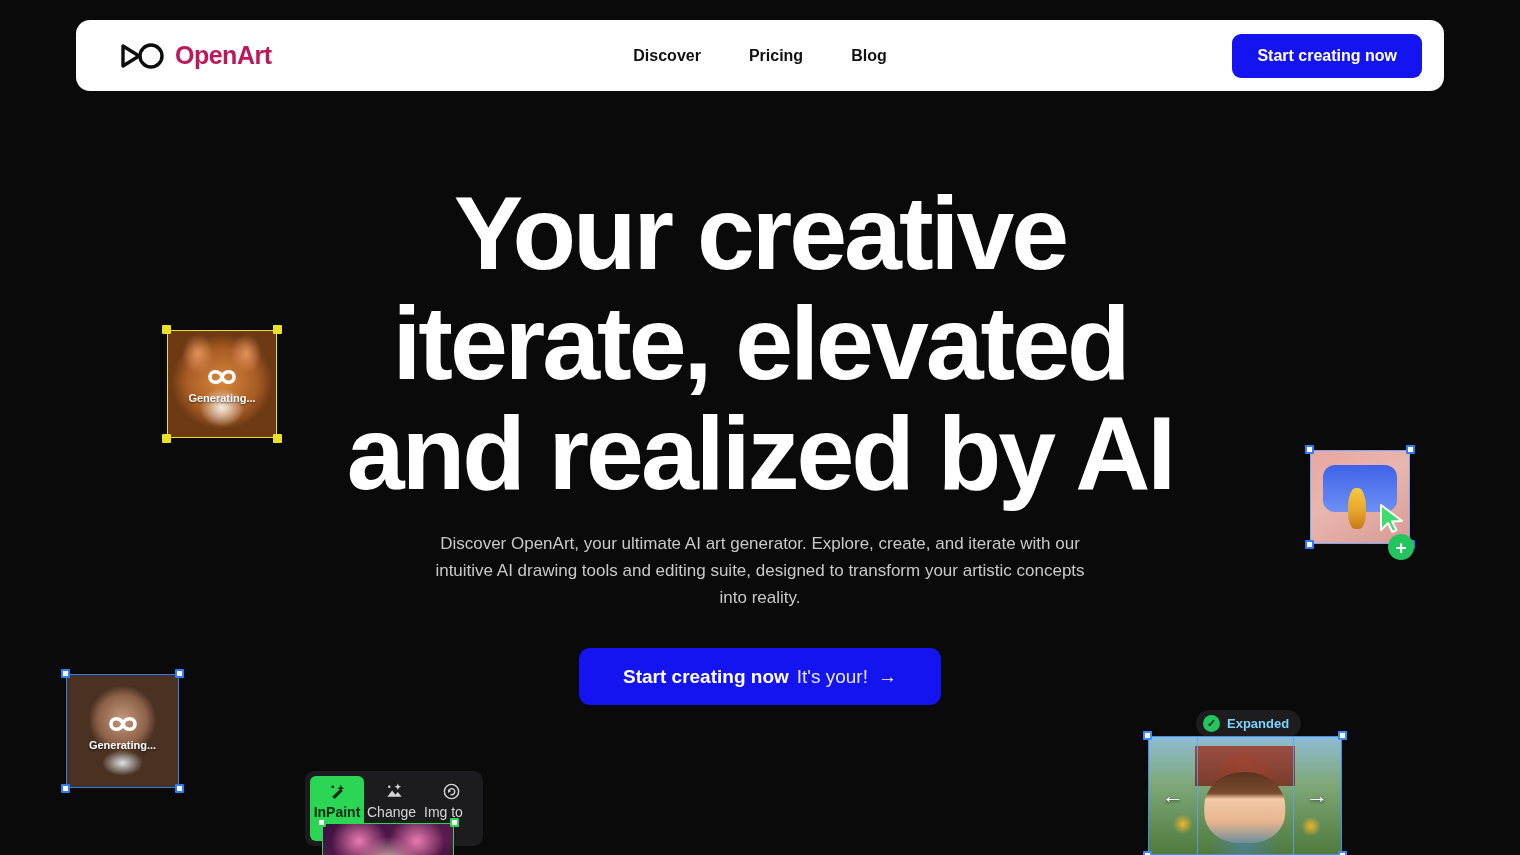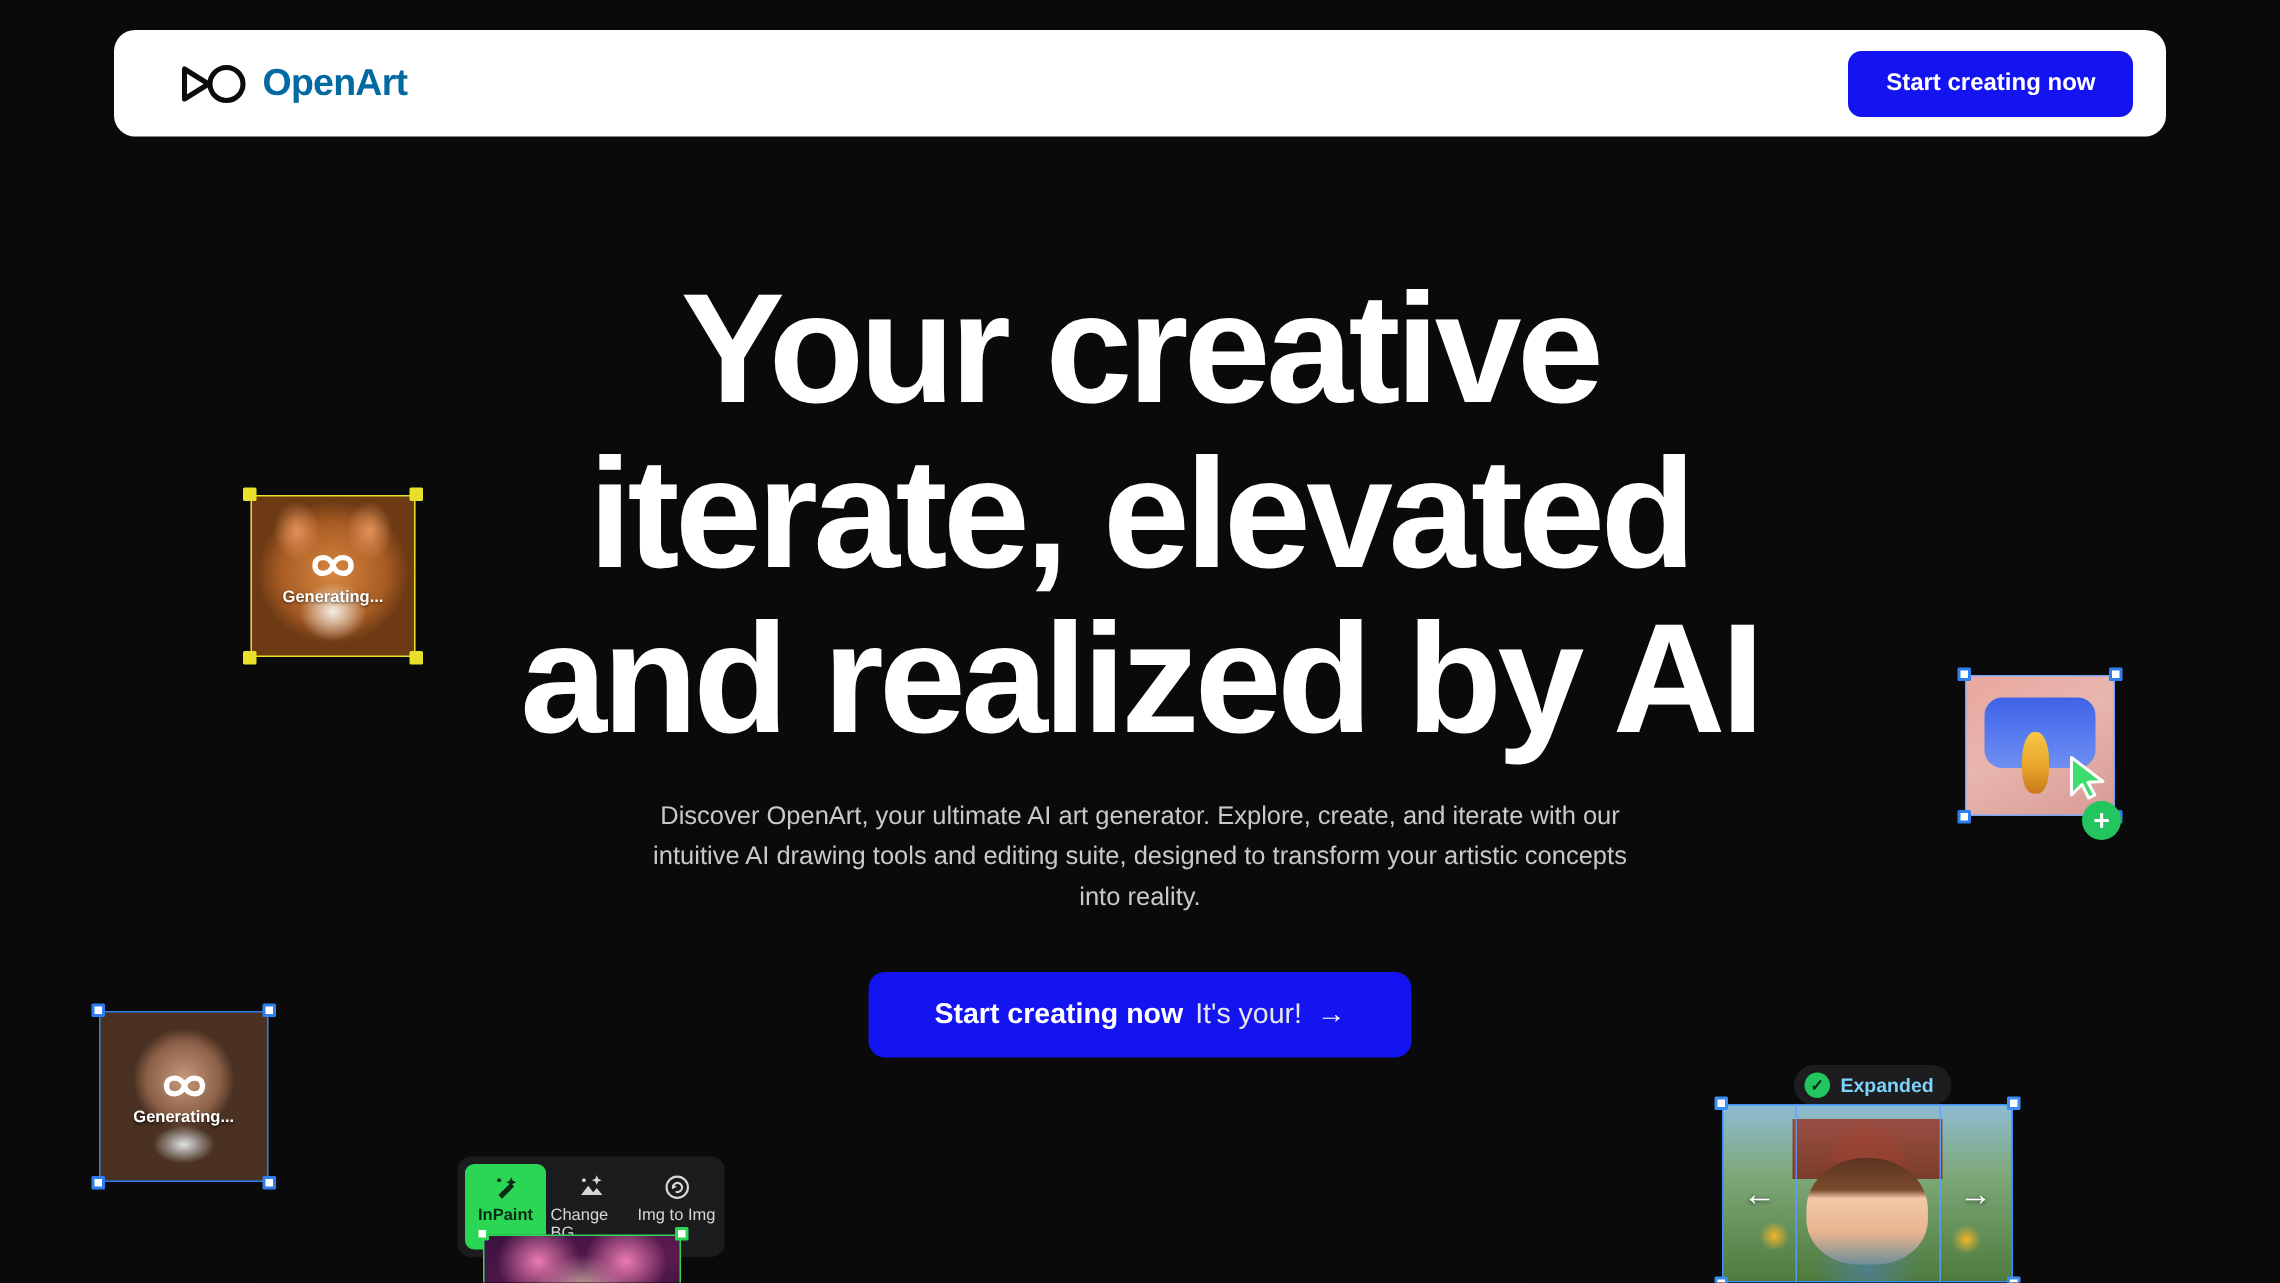--- a/index.html
+++ b/index.html
@@ -16,21 +16,21 @@
     position: absolute; left: 76px; top: 20px;
     width: 1368px; height: 71px;
     background: #ffffff; border-radius: 14px;
     display: flex; align-items: center;
   }
   .logo-wrap {
     position: absolute; left: 44px; top: 50%; transform: translateY(-50%);
     display: flex; align-items: center; gap: 9px;
   }
   .logo-mark { width: 46px; height: 30px; display: block; }
-  .logo-text { font-size: 25px; font-weight: bold; color: #0369a1; letter-spacing: -0.5px; }
+  .logo-text { font-size: 25px; font-weight: bold; color: #be185d; letter-spacing: -0.5px; }
 
   .nav { position: absolute; left: 0; right: 0; top: 50%; transform: translateY(-50%);
          display: flex; justify-content: center; gap: 48px; }
   .nav-item {
     font-size: 16px; font-weight: bold; color: #111111;
     cursor: pointer; white-space: nowrap;
   }
 
   .header-cta {
     position: absolute; right: 22px; top: 50%; transform: translateY(-50%);
@@ -156,21 +156,21 @@
   .toolbar {
     position: absolute; background: #1c1c1e; border-radius: 9px;
     display: flex; padding: 5px; gap: 3px;
   }
   .tool {
     width: 54px; padding: 6px 0 5px; border-radius: 6px;
     display: flex; flex-direction: column; align-items: center; gap: 3px;
     cursor: pointer;
   }
   .tool.active { background: #2bd655; }
-  .tool-label { font-size: 11px; color: #d6d6d8; }
+  .tool-label { font-size: 14px; color: #d6d6d8; }
   .tool.active .tool-label { color: #0b2b13; font-weight: bold; }
   .tool-icon { width: 19px; height: 19px; display: block; }
 
   .cursor-arrow { position: absolute; width: 28px; height: 32px; }
   .plus-badge {
     position: absolute; width: 26px; height: 26px; border-radius: 50%;
     background: #22c55e; display: flex; align-items: center; justify-content: center;
     color: #ffffff; font-size: 19px; font-weight: bold; line-height: 1;
   }
 </style>
@@ -182,20 +182,25 @@
   <div class="header">
 
     <div class="logo-wrap">
       <svg class="logo-mark" viewBox="0 0 46 30">
         <path d="M3 5 L3 25 L19 15 Z" fill="none" stroke="#0c0c0c" stroke-width="3.4" stroke-linejoin="round"></path>
         <circle cx="31" cy="15" r="11" fill="none" stroke="#0c0c0c" stroke-width="3.4"></circle>
       </svg>
       <span class="logo-text">OpenArt</span>
     </div>
 
+    <nav class="nav">
+      <span class="nav-item">Discover</span>
+      <span class="nav-item">Pricing</span>
+      <span class="nav-item">Blog</span>
+    </nav>
 
     <button class="header-cta">Start creating now</button>
   </div>
 
   <div class="hero">
     <h1 class="headline">Your creative iterate, elevated and realized by AI</h1>
     <p class="subhead">Discover OpenArt, your ultimate AI art generator. Explore, create, and iterate with our intuitive AI drawing tools and editing suite, designed to transform your artistic concepts into reality.</p>
 
     <button class="hero-cta">
       <span class="hero-cta-strong">Start creating now</span>

